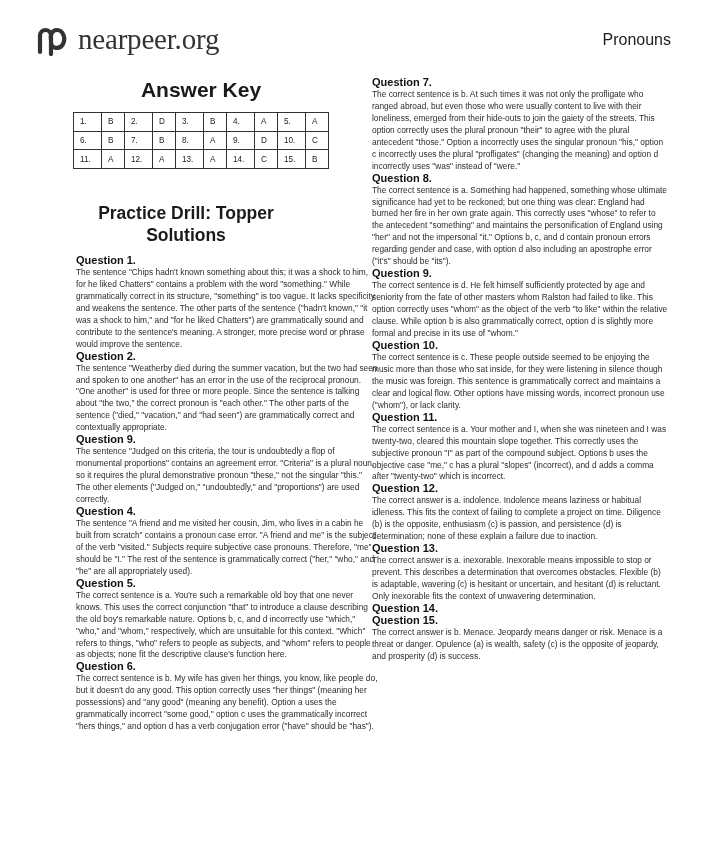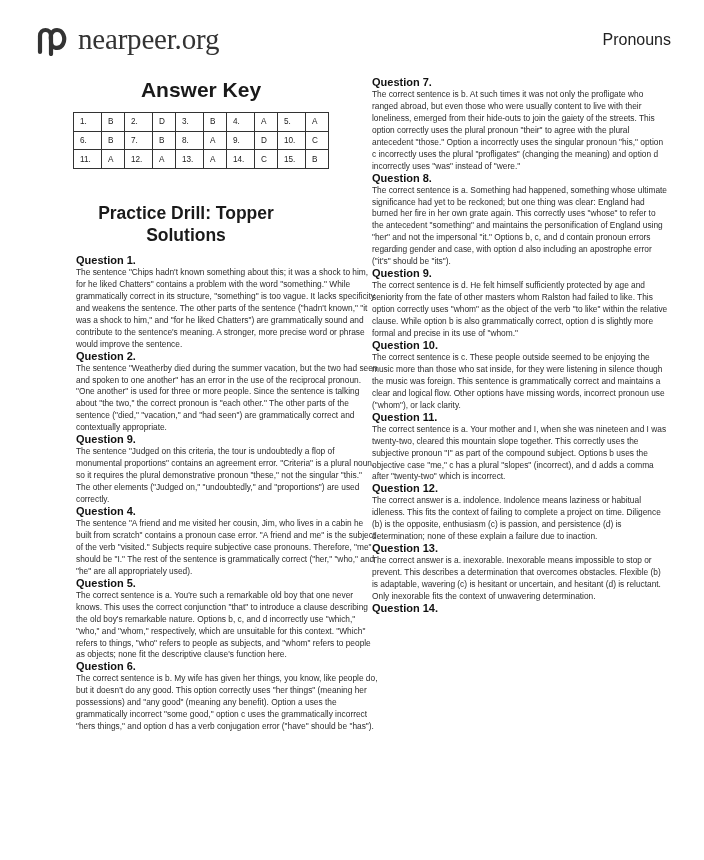--- a/index.html
+++ b/index.html
@@ -141,13 +141,17 @@
     <div class="qhead">Question 12.</div>
     <div class="qtext">The correct answer is a. indolence. Indolence means laziness or habitual idleness. This fits the context of failing to complete a project on time. Diligence (b) is the opposite, enthusiasm (c) is passion, and persistence (d) is determination; none of these explain a failure due to inaction.</div>
   </div>
   <div>
     <div class="qhead">Question 13.</div>
     <div class="qtext">The correct answer is a. inexorable. Inexorable means impossible to stop or prevent. This describes a determination that overcomes obstacles. Flexible (b) is adaptable, wavering (c) is hesitant or uncertain, and hesitant (d) is reluctant. Only inexorable fits the context of unwavering determination.</div>
   </div>
   <div>
     <div class="qhead">Question 14.</div>
   </div>
+  <div>
+    <div class="qhead">Question 15.</div>
+    <div class="qtext">The correct answer is b. Menace. Jeopardy means danger or risk. Menace is a threat or danger. Opulence (a) is wealth, safety (c) is the opposite of jeopardy, and prosperity (d) is success.</div>
+  </div>
 </div>
 
 </body></html>

